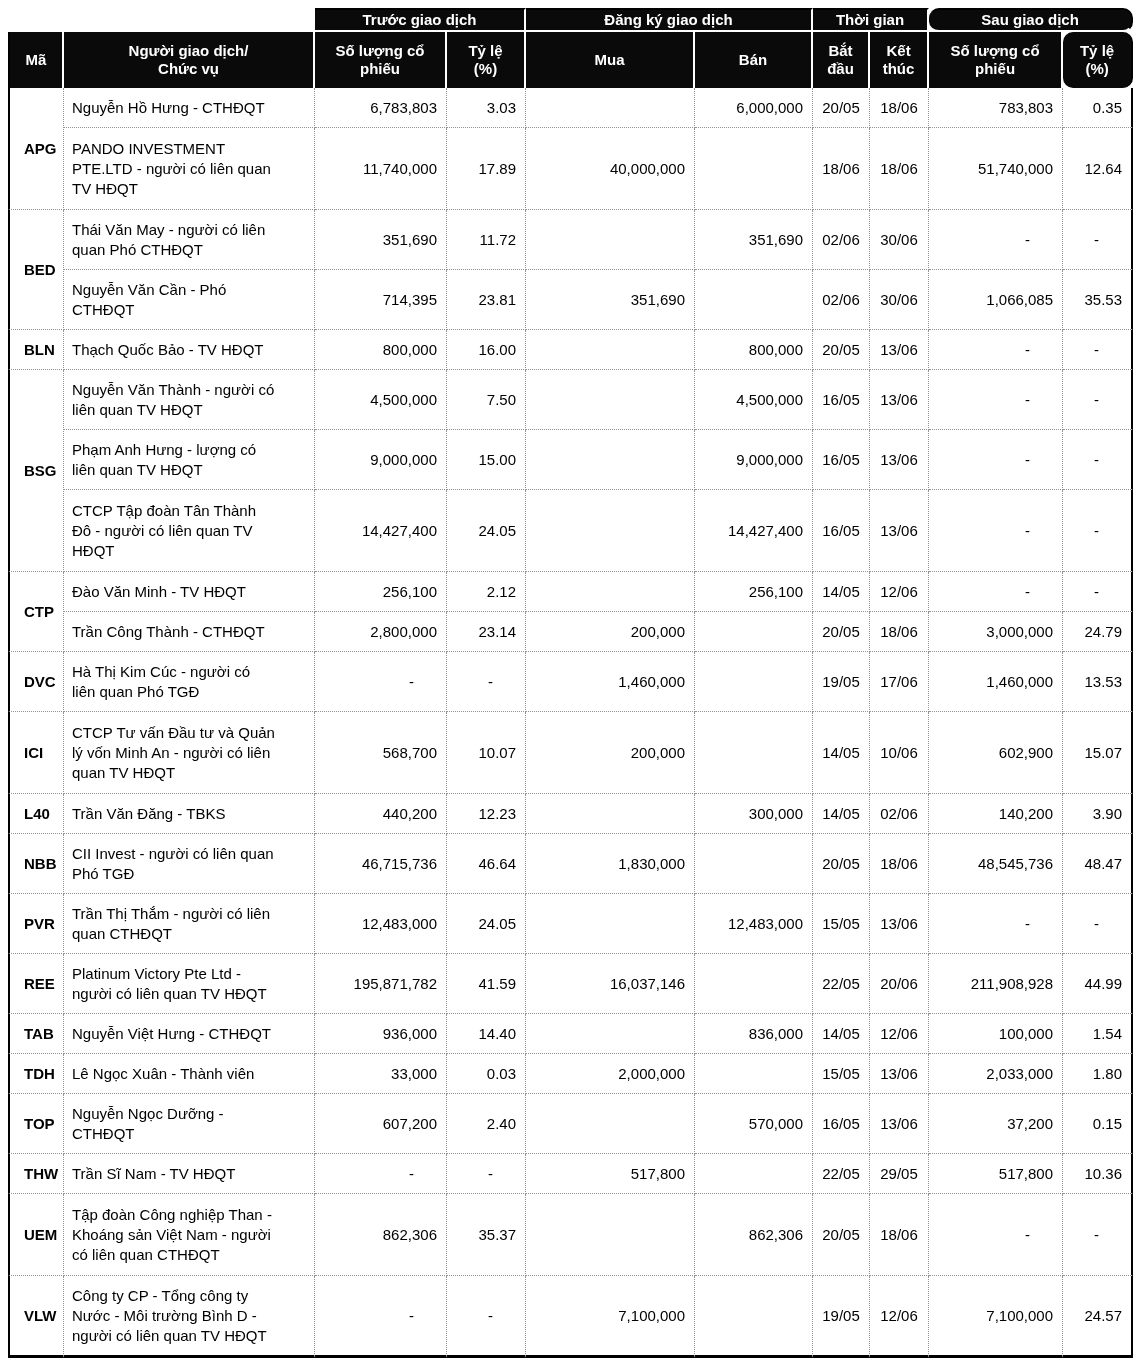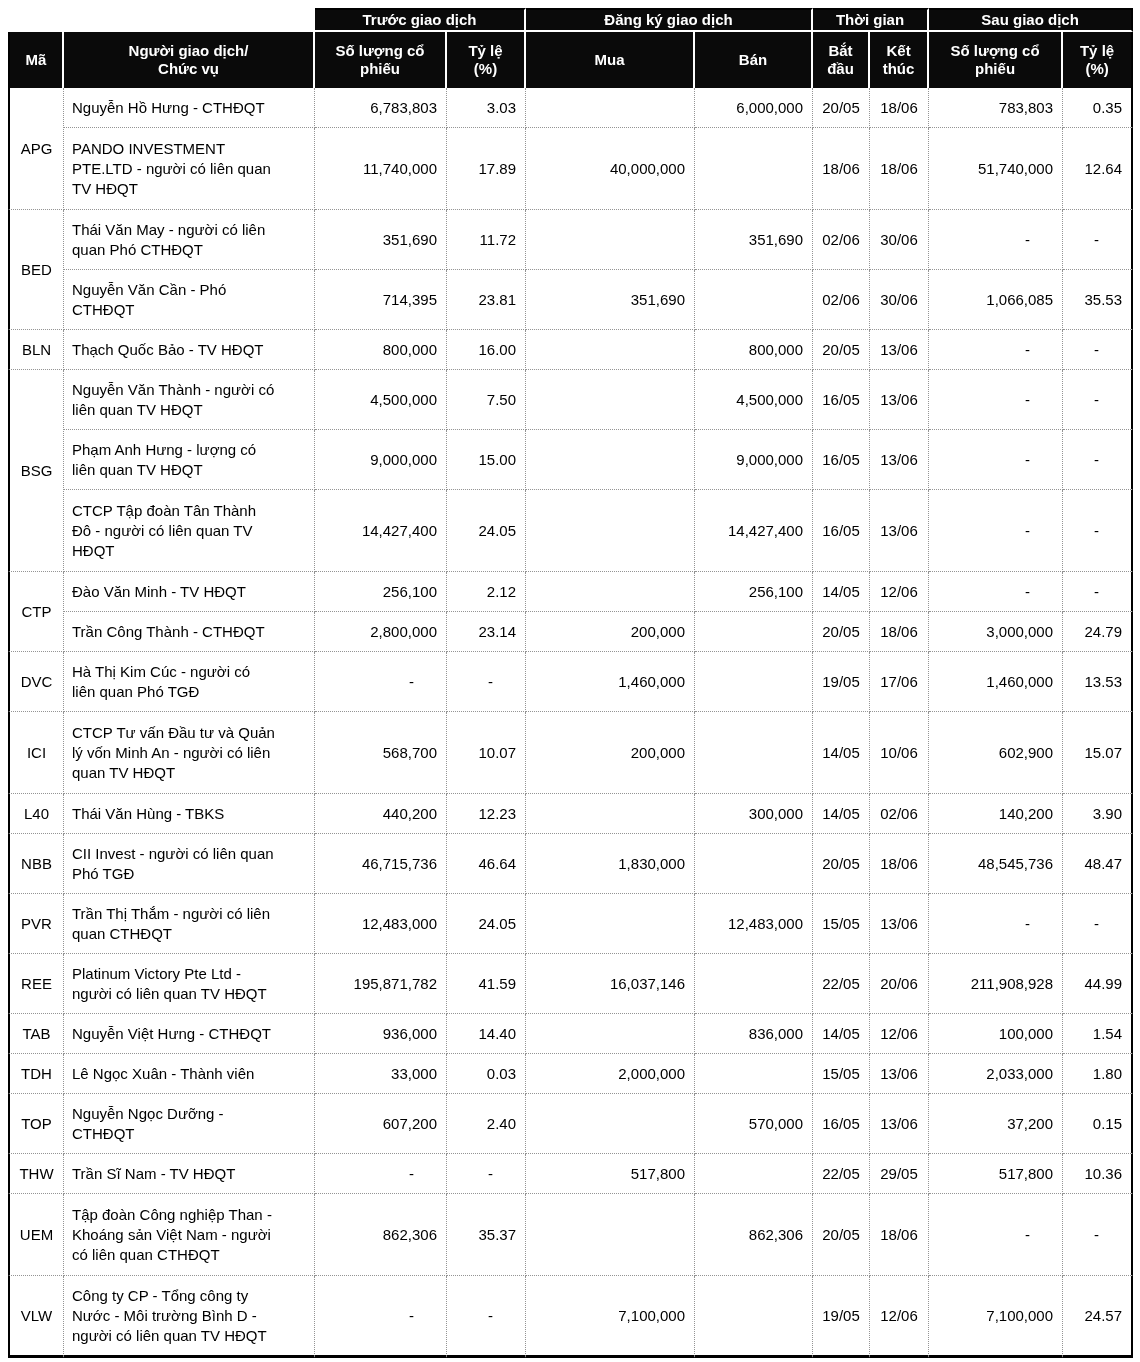--- a/index.html
+++ b/index.html
@@ -20,24 +20,24 @@
   td{background:var(--cell-bg);border-right:1px dotted var(--grid);border-bottom:1px dotted var(--grid);vertical-align:middle;padding:2px 4px;}
   
   th.h{background:var(--header-bg);color:var(--header-text);font-weight:bold;text-align:center;vertical-align:middle;
        white-space:pre-line;line-height:1.2;padding:1px 2px;
        border-right:2px solid #fff;}
   tr.r1{height:19px;}
   tr.r2{height:56px;}
   tr.r1 th.h{border-top:2px solid var(--border);border-bottom:2px solid #fff;}
   tr.r2 th.h{border-bottom:0;}
   th.bl{border-left:2px solid var(--border);}
-  th.brd{border-right:2px solid var(--border);}
+  th.brd{border-right:2px solid var(--border);border-radius:10px;}
   th.notch{background:#fff;border:0;}
   
-  td.code-cell{text-align:center;vertical-align:middle;border-left:2px solid var(--border);padding:2px 8px;}
+  td.code-cell{vertical-align:middle;border-left:2px solid var(--border);padding:2px 14px;font-weight:bold;}
   td.name-cell{text-align:left;vertical-align:middle;white-space:pre-line;line-height:20px;padding:3px 6px 3px 8px;}
   td.num{text-align:right;padding-right:9px;}
   td.num.dash{padding-right:32px;}
   td.date{text-align:center;padding:2px 2px;}
   td.br{border-right:2px solid var(--border);}
   td.bb{border-bottom:3px solid var(--border);}
 </style>
 </head>
 <body>
 
@@ -229,21 +229,21 @@
           <td class="num">10.07</td>
           <td class="num">200,000</td>
           <td class="num"></td>
           <td class="date">14/05</td>
           <td class="date">10/06</td>
           <td class="num">602,900</td>
           <td class="num br">15.07</td>
         </tr>
         <tr style="height: 40px;">
           <td class="code-cell" rowspan="1">L40</td>
-          <td class="name-cell">Thái Văn Hùng - TBKS</td>
+          <td class="name-cell">Trần Văn Đăng - TBKS</td>
           <td class="num">440,200</td>
           <td class="num">12.23</td>
           <td class="num"></td>
           <td class="num">300,000</td>
           <td class="date">14/05</td>
           <td class="date">02/06</td>
           <td class="num">140,200</td>
           <td class="num br">3.90</td>
         </tr>
         <tr style="height: 60px;">

